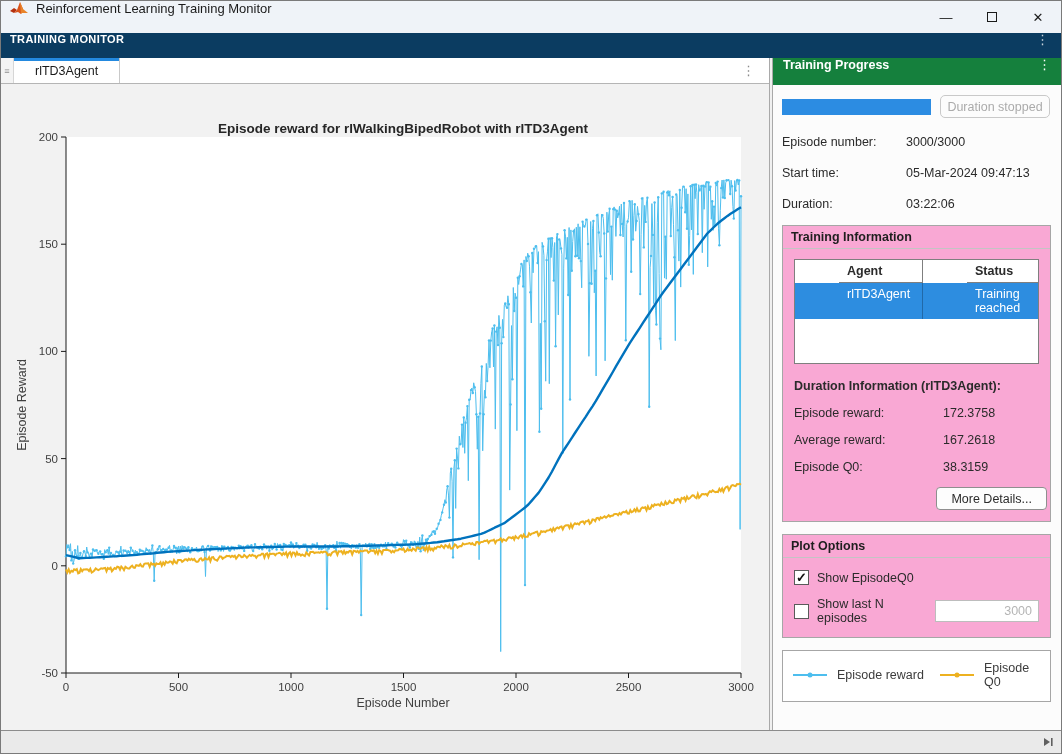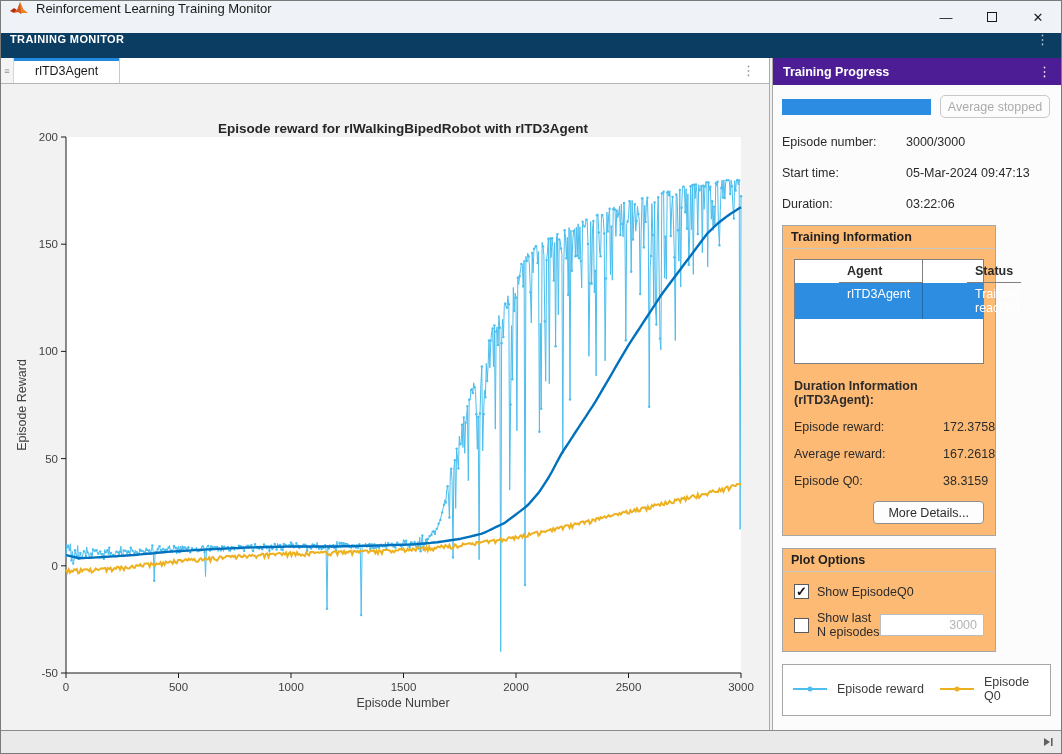--- a/index.html
+++ b/index.html
@@ -29,49 +29,49 @@
   .tabstrip { height:26px; background:#fff; border-bottom:1px solid #B5B5B5; display:flex; align-items:stretch; flex:0 0 auto; }
   .grip { width:13px; border-right:1px solid #D6D6D6; background:#F4F4F4; color:#8E8E8E; font-size:9px; display:flex; align-items:center; justify-content:center; }
   .tab { position:relative; padding:0 21px; display:flex; align-items:center; font-size:12.5px; color:#1a1a1a; background:#fff; border-right:1px solid #C9C9C9; }
   .tab.active::before { content:""; position:absolute; left:0; top:0; right:0; height:3px; background:#2389DF; }
   .tab-kebab { color:#8A8A8A; font-size:13px; margin:0 14px 0 auto; align-self:center; }
 
   .figure { flex:1 1 auto; position:relative; }
   svg text { font-family:"Liberation Sans", sans-serif; }
 
   
-  .panel-header { height:27px; background:#4c1d95; color:#fff; display:flex; align-items:center; padding:0 10px; flex:0 0 auto;gap:16px; }
+  .panel-header { height:27px; background:#15803d; color:#fff; display:flex; align-items:flex-start; padding:0 10px; flex:0 0 auto;gap:16px; }
   .panel-header .ph-title { font-size:12.5px; font-weight:bold; }
   .panel-body { flex:1 1 auto; padding:10px 0 0 9px; font-size:12.5px; color:#2b2b2b; overflow:hidden; }
 
   .progress-row { display:flex; align-items:center; margin-right:11px; }
   .ptrack { width:149px; height:16px; background:#E8E8E8; position:relative; flex:0 0 auto; }
   .pfill { height:100%; background:#2C8CE2; width:0; }
   .stopped-btn { margin-left:9px; height:23px; flex:1 1 auto; border:1px solid #C9C9C9; border-radius:5px; background:transparent; color:#ABABAB; font-size:12.5px; font-family:inherit; }
 
   .kv { display:grid; grid-template-columns:124px 1fr; column-gap:0; margin-top:17px; padding-right:12px; }
   .kv .k { color:#2b2b2b; }
   .kv .v { color:#2b2b2b; }
   .kv .v.multiline { line-height:1.23; }
 
-  .gbox { border:1px solid #A6A6A6; background:#fdba74; width:214px; }
+  .gbox { border:1px solid #A6A6A6; background:#f9a8d4; width:269px; }
   .gtitle { font-weight:bold; padding:4px 8px; border-bottom:1px solid #C4C4C4; color:#1f1f1f; }
 
   .tbl { margin:10px 11px 0; border:1px solid #7F7F7F; background:#fff; }
   .trow { display:grid; grid-template-columns:128px 1fr; }
   .tcell { padding:4px 8px;margin-left:44px; }
   .thead .tcell { font-weight:bold; border-bottom:1px solid #7F7F7F; }
   .thead .tcell:first-child { border-right:1px solid #7F7F7F; }
   .tsel { background:#2D8DE0; color:#fff; }
   .tsel .tcell:first-child { border-right:1px solid rgba(0,0,0,.25); }
   .tfill { height:44px; }
 
   .ep-title { font-weight:bold; margin:15px 11px 0; }
   .ep-kv { display:grid; grid-template-columns:113px 1fr; margin:13px 11px 0;gap:36px; }
-  .more-btn { display:block; margin:13px 11px 11px auto; padding:3px 14px; height:23px; border:1px solid #8F8F8F; border-radius:4px; background:#FDFDFD; color:#2b2b2b; font-size:12.5px; font-family:inherit; }
+  .more-btn { display:block; margin:13px 3px 11px auto; padding:3px 14px; height:23px; border:1px solid #8F8F8F; border-radius:4px; background:#FDFDFD; color:#2b2b2b; font-size:12.5px; font-family:inherit; }
 
   .po-row { display:flex; align-items:center; margin:12px 11px 0; }
   .po-row:last-child { margin-bottom:12px; }
   .cbx { width:15px; height:15px; border:1.5px solid #5A5A5A; background:#fff; margin-right:8px; flex:0 0 auto; display:flex; align-items:center; justify-content:center; font-size:13px; font-weight:bold; color:#111; line-height:1; }
   .nfield { margin-left:auto; width:104px; height:22px; border:1px solid #BDBDBD; background:#fff; color:#B5B5B5; font-size:12.5px; text-align:right; padding-right:6px; font-family:inherit; }
 
   .legend-box { margin-top:12px; border:1px solid #A6A6A6; background:#fff; width:269px; padding:10px 0 12px 0; display:flex; flex-wrap:wrap; row-gap:7px; }
   .li { display:flex; align-items:center; gap:10px; font-size:12.5px; color:#3c3c3c; }
   .li .sw { position:relative; width:34px; height:2px; flex:0 0 auto; }
   .li .sw i { position:absolute; left:50%; top:50%; transform:translate(-50%,-50%); width:5px; height:5px; border-radius:50%; background:inherit; }
@@ -546,21 +546,21 @@
       <div class="panel-header">
         <span class="ph-title">Training Progress</span>
         <span class="kebab" style="color:#fff;">⋮</span>
       </div>
       <div class="panel-body">
 
         <div class="progress-row">
           <div class="ptrack">
             <div class="pfill" id="progress-fill" style="width: 100%;"></div>
           </div>
-          <button class="stopped-btn">Average stopped</button>
+          <button class="stopped-btn">Duration stopped</button>
         </div>
 
         <div class="kv">
           <span class="k">Episode number:</span>
           <span class="v">3000/3000</span>
         </div>
         <div class="kv">
           <span class="k">Start time:</span>
           <span class="v">05-Mar-2024 09:47:13</span>
         </div>

